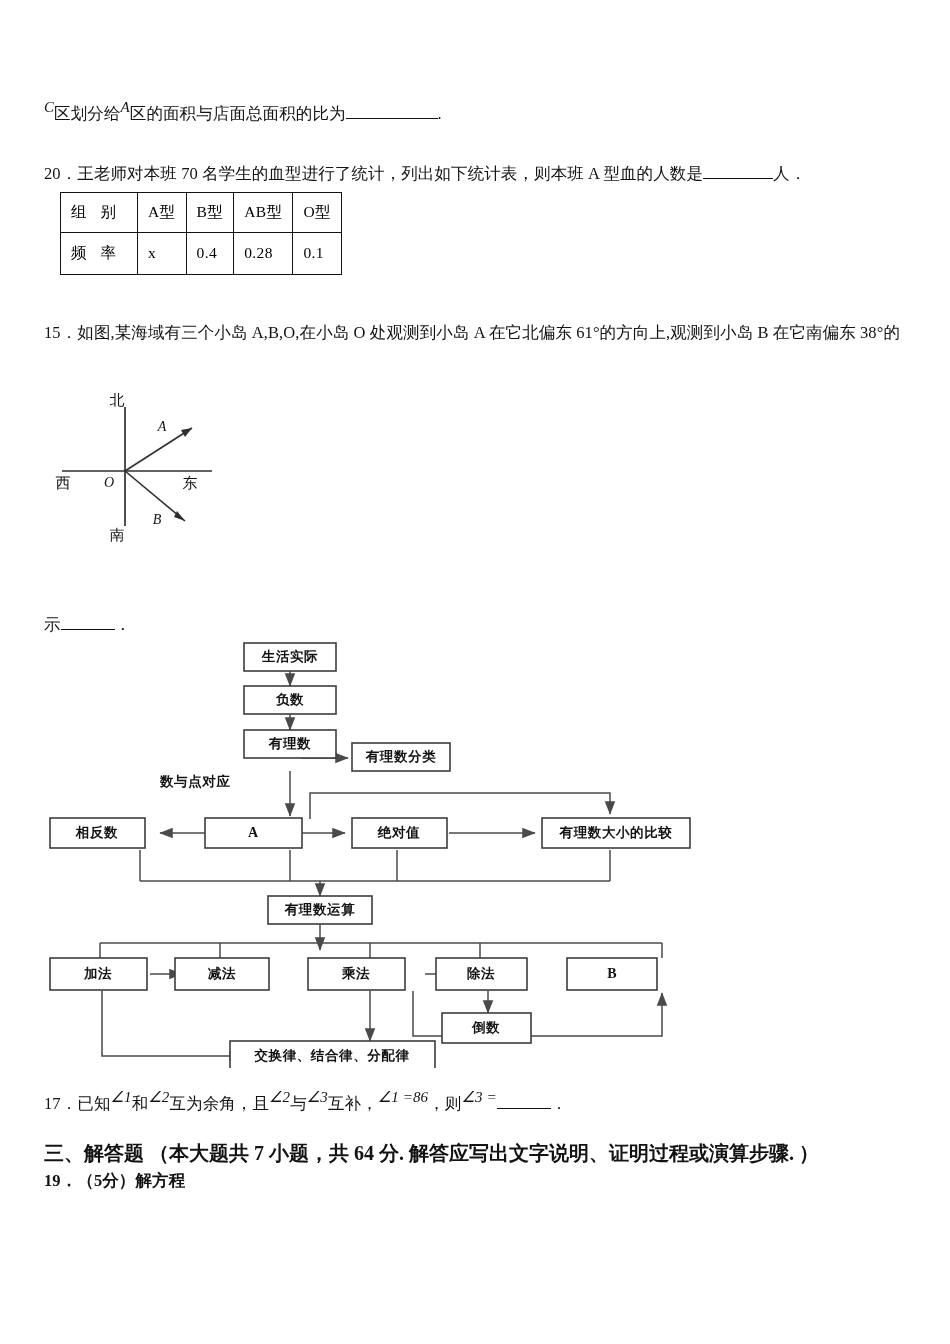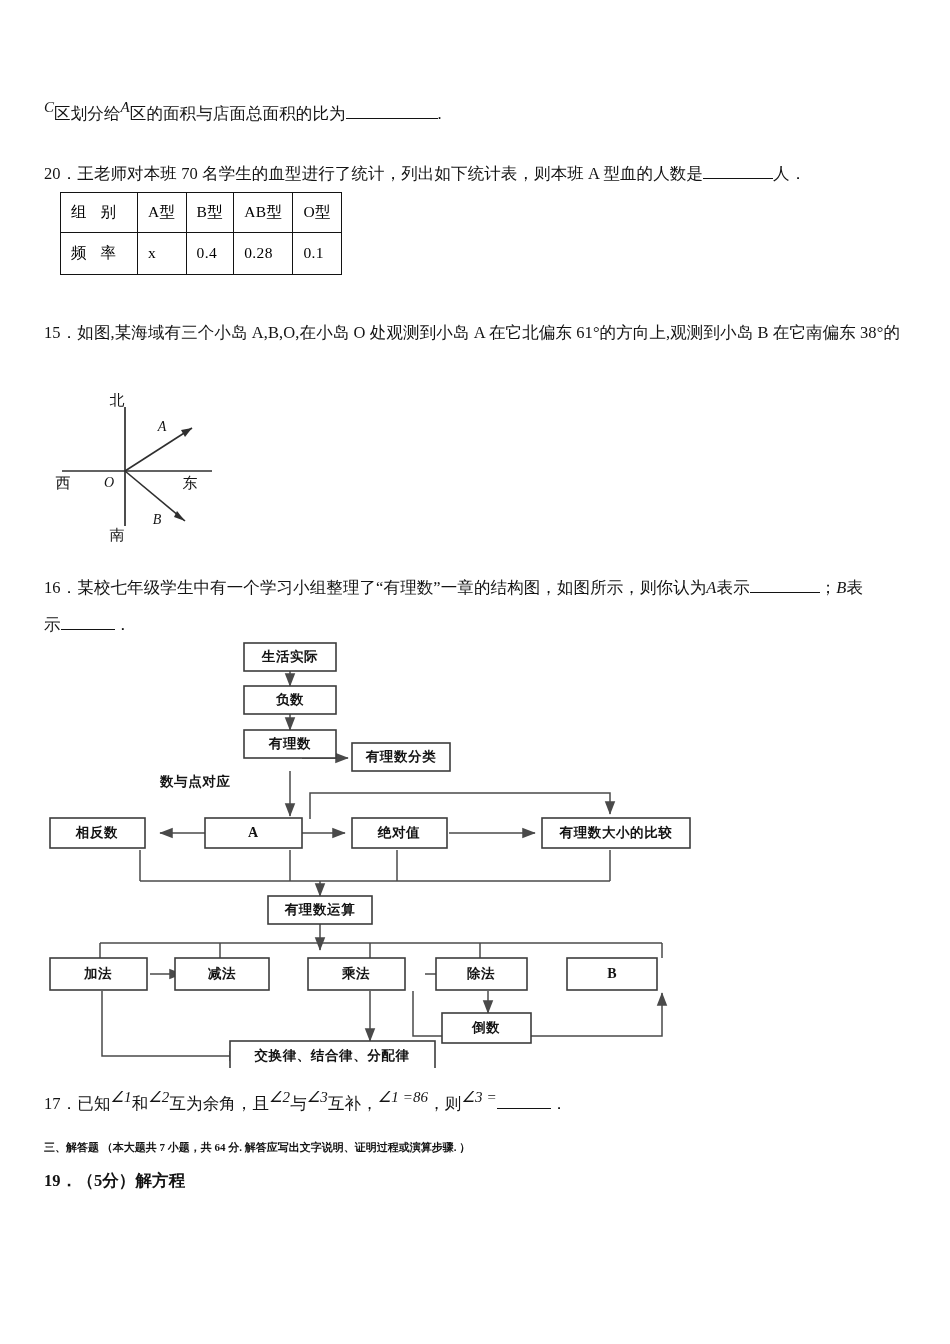--- a/index.html
+++ b/index.html
@@ -135,21 +135,21 @@
   }
   .fline {
     stroke: #4a4a4a;
     stroke-width: 1.5;
     fill: none;
   }
 
   
   .sect-head {
     position: absolute;
-    font-size: 11px;
+    font-size: 20px;
     font-weight: bold;
     color: #131313;
     white-space: nowrap;
   }
 </style>
 </head>
 <body>
 
 <div class="page">
 
@@ -200,23 +200,20 @@
       <text class="cmp-label" x="72" y="12" text-anchor="middle">北</text>
       <text class="cmp-label" x="72" y="147" text-anchor="middle">南</text>
       <text class="cmp-label" x="18" y="95" text-anchor="middle">西</text>
       <text class="cmp-label" x="145" y="95" text-anchor="middle">东</text>
       <text class="cmp-label-it" x="64" y="94" text-anchor="middle">O</text>
       <text class="cmp-label-it" x="117" y="38" text-anchor="middle">A</text>
       <text class="cmp-label-it" x="112" y="131" text-anchor="middle">B</text>
     </svg>
   </div>
 
-  <div class="qline" style="left:44px; top:575px;">
-    <span>16．</span><span>某校七年级学生中有一个学习小组整理了“有理数”一章的结构图，如图所示，则你认为</span><span class="ital">A</span><span>表示</span><span class="blank-med"></span><span>；</span><span class="ital">B</span><span>表</span>
-  </div>
   <div class="qline" style="left:44px; top:612px;">
     <span>示</span><span class="blank-short"></span><span>．</span>
   </div>
 
   <div class="flow">
     <svg width="680" height="430" viewBox="0 0 680 430">
       <defs>
         <marker id="ah" markerWidth="9" markerHeight="8" refX="8.5" refY="4" orient="auto">
           <polygon points="0,0.5 9,4 0,7.5" fill="#4a4a4a"></polygon>
         </marker>

